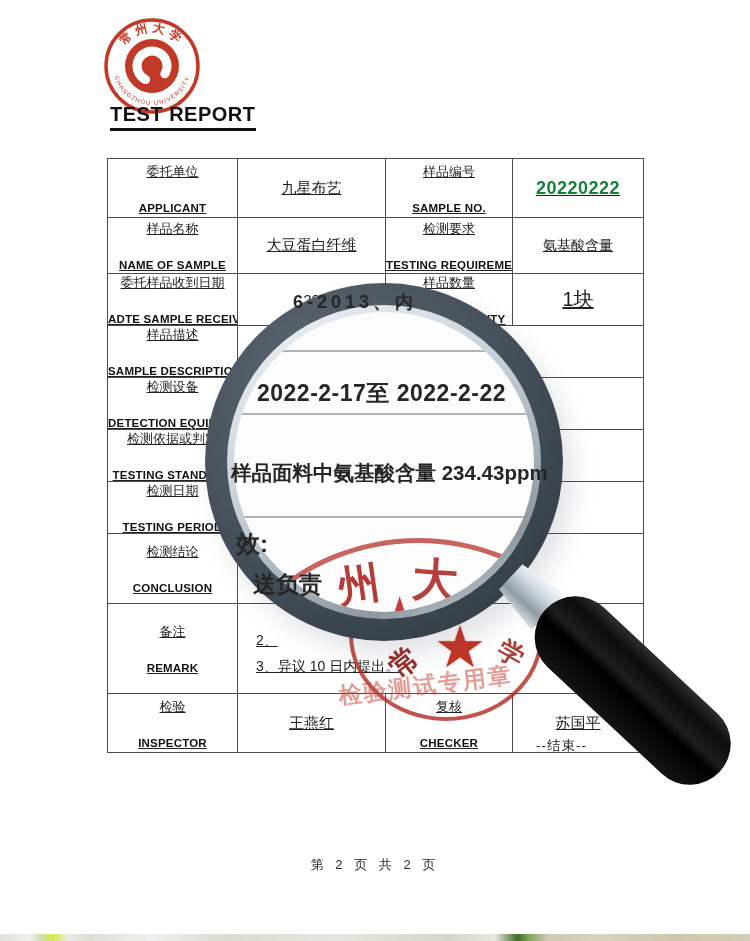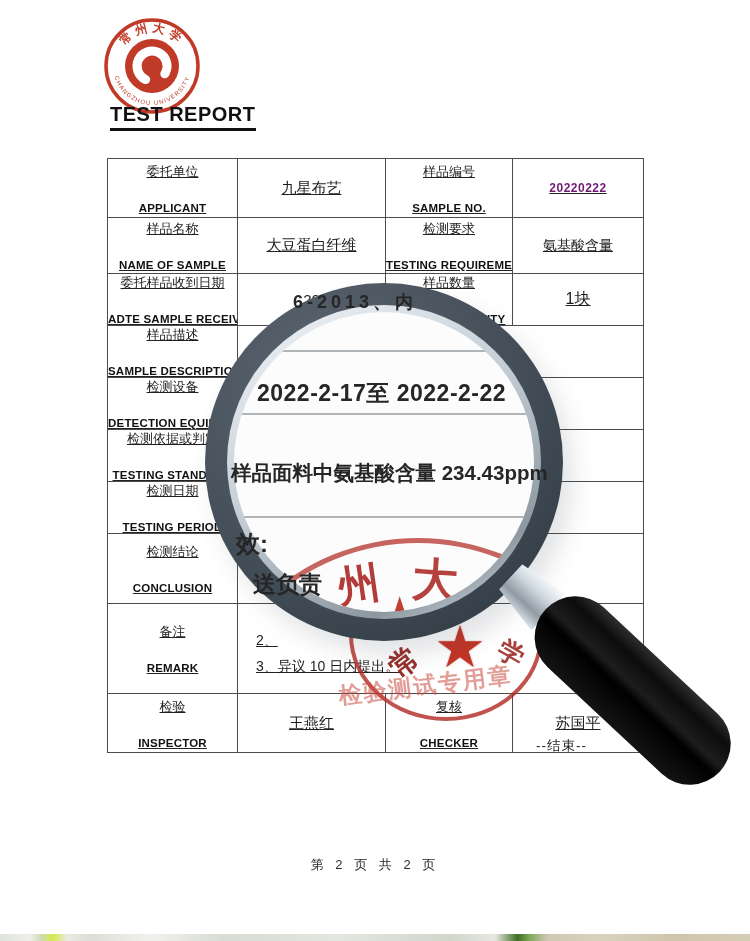--- a/index.html
+++ b/index.html
@@ -12,21 +12,21 @@
          border-bottom:3px solid #111;padding-bottom:2px;}
   .reportno{left:432px;top:111px;font-size:13.5px;color:#111;}
   .reportno b{font-weight:800;}
 
   
   .rpt{left:107px;top:158px;border-collapse:collapse;table-layout:fixed;width:536px;z-index:1;text-decoration:underline;}
   .rpt td{border:1px solid #4c4c4c;text-align:center;vertical-align:middle;padding:0;overflow:hidden;}
   .cn{font-size:13px;color:#1d1d1d;}
   .en{font-size:11.5px;font-weight:700;color:#111;margin-top:21px;letter-spacing:.2px;white-space:nowrap;}
   .val{font-size:15px;color:#1d1d1d;text-align:center;}
-  .val-b{font-size:12px;font-weight:700;color:#701a75;letter-spacing:.5px;}
+  .val-b{font-size:18px;font-weight:700;color:#15803d;letter-spacing:.5px;}
   .r1{height:59px;}.r2{height:56px;}.r3{height:45px;}.r4{height:47px;}.r5{height:48px;}
   .r6{height:44px;}.r7{height:46px;}.r8{height:70px;}.r9{height:90px;}.r10{height:59px;}
   .frag-left{text-align:left;padding-left:38px;font-size:15px;}
   .remark-cell{text-align:left !important;vertical-align:top !important;padding:28px 0 0 18px !important;
                font-size:14px;color:#1d1d1d;}
   .remark-cell .ln2{margin-top:8px;}
 
   
   .stamp-ring{left:349px;top:549px;width:186px;height:164px;border:4px solid rgba(176,40,34,.8);
               border-radius:50%;z-index:2;}
@@ -145,21 +145,21 @@
       <td>
             <div class="cn">委托样品收到日期</div>
           <div class="en">ADTE SAMPLE RECEIVED</div>
           </td>
       <td class="frag-left"><span>20</span></td>
       <td>
             <div class="cn">样品数量</div>
           <div class="en">SAMPLE QUANTITY</div>
           </td>
       <td>
-            <div class="val" style="font-size:16px">1块</div>
+            <div class="val" style="font-size:20px">1块</div>
           </td>
     </tr>
     <tr class="r4">
       <td>
             <div class="cn">样品描述</div>
           <div class="en">SAMPLE DESCRIPTION</div>
           </td>
       <td colspan="3"></td>
     </tr>
     <tr class="r5">

